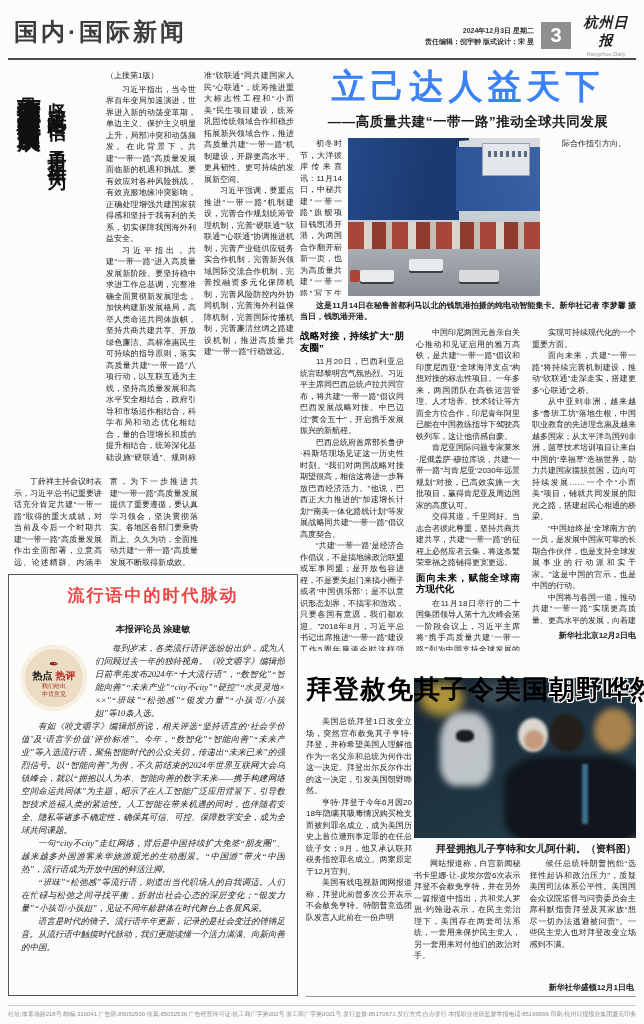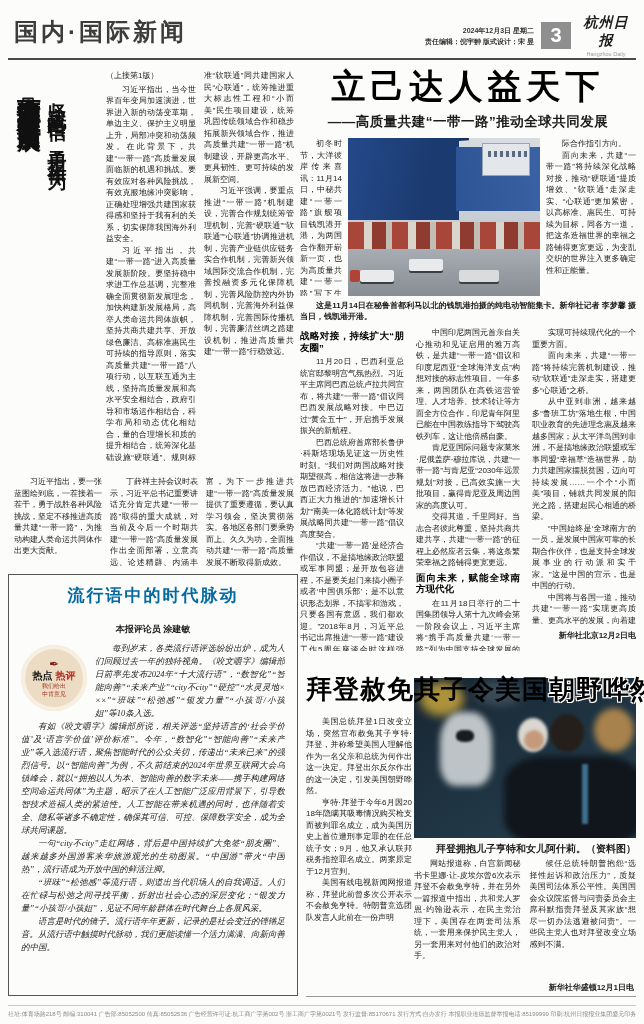--- a/index.html
+++ b/index.html
@@ -23,21 +23,21 @@
   .tl{position:absolute;left:14px;top:70px;width:280px;height:500px;}
   .tl-row1{display:flex;height:400px;}
   .vhead{display:flex;flex-direction:row;width:92px;padding-top:8px;}
   .vh-main{writing-mode:vertical-rl;font-size:24px;font-weight:900;letter-spacing:2px;line-height:30px;color:#111;}
   .vh-sub{writing-mode:vertical-rl;font-size:19px;font-weight:900;letter-spacing:4px;line-height:26px;margin-top:10px;color:#111;}
   .tl-cols{flex:1;column-count:2;column-gap:8px;column-fill:auto;height:400px;overflow:hidden;}
   .cont-note{font-size:8px;text-indent:0;font-weight:400;margin-bottom:2px;}
   .tl-bottom{margin-top:6px;column-count:3;column-gap:8px;column-fill:auto;height:92px;overflow:hidden;}
   
   .ma{position:absolute;left:300px;top:64px;width:336px;height:582px;}
-  .ma-h1{text-align:center;font-size:34px;font-weight:900;letter-spacing:5px;color:#000000;}
+  .ma-h1{text-align:center;font-size:34px;font-weight:900;letter-spacing:5px;color:#3b82f6;}
   .ma-h2{text-align:center;font-size:13.5px;font-weight:800;margin-top:3px;letter-spacing:0.5px;}
   .ma-photorow{display:flex;gap:6px;margin-top:7px;height:158px;}
   .ma-intro{width:42px;overflow:hidden;}
   .ma-rcol{flex:1;overflow:hidden;}
   .ma-caption{margin-top:4px;font-size:8px;font-weight:700;line-height:11px;text-align:justify;word-break:break-all;}
   .ma-caption .credit{float:right;font-weight:700;}
   .ma-cols{display:flex;gap:12px;margin-top:5px;height:324px;}
   .ma-col{flex:1;overflow:hidden;}
   .sec-h{font-size:9.5px;font-weight:800;text-indent:0;margin:3px 0 3px;letter-spacing:0px;color:#000;}
   .col3-body{height:300px;overflow:hidden;}
@@ -53,21 +53,21 @@
       background:repeating-linear-gradient(90deg,#a8463a 0 16px,#d9d4cc 16px 24px,#8f3b2f 24px 38px,#c2beb6 38px 44px);}
   .port .dock{position:absolute;left:0;bottom:0;width:100%;height:30%;background:linear-gradient(#a7adb3,#878d93);}
   .port .truck{position:absolute;bottom:9%;width:34px;height:12px;background:#e8eaec;border-radius:2px;box-shadow:0 2px 0 #3a3f44;}
   .port .truck.t1{left:6%;}
   .port .truck.t2{left:32%;bottom:16%;}
   .port .truck.t3{left:58%;width:40px;background:#d9dbdd;}
   .port .cab{position:absolute;bottom:9%;left:1%;width:10px;height:12px;background:#b04238;border-radius:2px;}
   
   .comm{position:absolute;left:8px;top:574px;width:290px;height:422px;border:1.2px solid #555;
         padding:9px 12px;box-sizing:border-box;background:#fcfcfa;}
-  .comm-title{text-align:center;font-size:17px;font-weight:900;letter-spacing:2px;color:#0369a1;text-indent:0;}
+  .comm-title{text-align:center;font-size:17px;font-weight:900;letter-spacing:2px;color:#ef4444;text-indent:0;}
   .comm-byline{text-align:center;font-size:9px;font-weight:700;margin-top:16px;text-indent:0;}
   .comm-body{margin-top:6px;font-family:"Liberation Serif",serif;font-style:italic;font-size:8.5px;
              line-height:13px;text-align:justify;word-break:break-all;height:352px;overflow:hidden;color:#222;}
   .stamp{float:left;width:66px;height:66px;border-radius:50%;background:#ecdcc4;margin:3px 8px 3px 0;
          display:flex;flex-direction:column;align-items:center;justify-content:center;font-style:normal;
          font-family:"Liberation Sans",sans-serif;box-shadow:inset 0 0 0 4px #f6efe2;}
   .stamp .nib{font-size:12px;color:#7a2015;line-height:12px;}
   .stamp .l1{font-size:10px;font-weight:900;color:#111;line-height:12px;}
   .stamp .l1 em{font-style:normal;color:#b52a1e;}
   .stamp .l2{font-size:6px;color:#a23a2a;line-height:8px;}
@@ -129,21 +129,20 @@
       <div class="tl-cols bt">
         <div class="cont-note">（上接第1版）</div>
         <div>
             <p>习近平指出，当今世界百年变局加速演进，世界进入新的动荡变革期，单边主义、保护主义明显上升，局部冲突和动荡频发。在此背景下，共建“一带一路”高质量发展面临新的机遇和挑战。要有效应对各种风险挑战，有效克服地缘冲突影响，正确处理增强共建国家获得感和坚持于我有利的关系，切实保障我国海外利益安全。</p>
             <p>习近平指出，共建“一带一路”进入高质量发展新阶段。要坚持稳中求进工作总基调，完整准确全面贯彻新发展理念，加快构建新发展格局，高举人类命运共同体旗帜，坚持共商共建共享、开放绿色廉洁、高标准惠民生可持续的指导原则，落实高质量共建“一带一路”八项行动，以互联互通为主线，坚持高质量发展和高水平安全相结合，政府引导和市场运作相结合，科学布局和动态优化相结合，量的合理增长和质的提升相结合，统筹深化基础设施“硬联通”、规则标准“软联通”同共建国家人民“心联通”，统筹推进重大标志性工程和“小而美”民生项目建设，统筹巩固传统领域合作和稳步拓展新兴领域合作，推进高质量共建“一带一路”机制建设，开辟更高水平、更具韧性、更可持续的发展新空间。</p>
             <p>习近平强调，要重点推进“一带一路”机制建设，完善合作规划统筹管理机制，完善“硬联通”“软联通”“心联通”协调推进机制，完善产业链供应链务实合作机制，完善新兴领域国际交流合作机制，完善投融资多元化保障机制，完善风险防控内外协同机制，完善海外利益保障机制，完善国际传播机制，完善廉洁丝绸之路建设机制，推进高质量共建“一带一路”行稳致远。</p>
           </div>
       </div>
     </div>
     <div class="tl-bottom bt">
-        <p>习近平指出，要一张蓝图绘到底，一茬接着一茬干，勇于战胜各种风险挑战，坚定不移推进高质量共建“一带一路”，为推动构建人类命运共同体作出更大贡献。</p>
         <p>丁薛祥主持会议时表示，习近平总书记重要讲话充分肯定共建“一带一路”取得的重大成就，对当前及今后一个时期共建“一带一路”高质量发展作出全面部署，立意高远、论述精辟、内涵丰富，为下一步推进共建“一带一路”高质量发展提供了重要遵循，要认真学习领会，坚决贯彻落实。各地区各部门要乘势而上、久久为功，全面推动共建“一带一路”高质量发展不断取得新成效。</p>
       </div>
   </div>
 
   <div class="ma">
     <div class="ma-h1">立己达人益天下</div>
     <div class="ma-h2">——高质量共建“一带一路”推动全球共同发展</div>
     <div class="ma-photorow">
       <div class="ma-intro bt">
           <p>初冬时节，大洋彼岸传来喜讯：11月14日，中秘共建“一带一路”旗舰项目钱凯港开港，为两国合作翻开崭新一页，也为高质量共建“一带一路”写下生动注脚，为深化国</p>
@@ -156,21 +155,20 @@
         <div class="bridge-win"></div>
         <div class="containers"></div>
         <div class="dock"></div>
         <div class="truck t1"></div>
         <div class="truck t2"></div>
         <div class="truck t3"></div>
         <div class="cab"></div>
       </div>
       <div class="ma-rcol bt">
           <p>际合作指引方向。</p>
-          <p>面向未来，共建“一带一路”将持续深化战略对接，推动“硬联通”提质增效、“软联通”走深走实、“心联通”更加紧密，以高标准、惠民生、可持续为目标，同各方一道，把这条造福世界的幸福之路铺得更宽更远，为变乱交织的世界注入更多确定性和正能量。</p>
         </div>
     </div>
     <div class="ma-caption">
       <span class="credit">新华社记者 李梦馨 摄</span>
       <p><span>这是11月14日在秘鲁首都利马以北的钱凯港拍摄的纯电动智能集卡。当日，钱凯港开港。</span></p>
     </div>
     <div class="ma-cols">
       <div class="ma-col bt">
         <p class="sec-h">战略对接，持续扩大“朋友圈”</p>
         <div>
@@ -187,21 +185,21 @@
           </div>
         <p class="sec-h">面向未来，赋能全球南方现代化</p>
         <div>
             <p>在11月18日举行的二十国集团领导人第十九次峰会第一阶段会议上，习近平主席将“携手高质量共建‘一带一路’”列为中国支持全球发展的八项行动之首。</p>
           </div>
       </div>
       <div class="ma-col bt">
         <div class="col3-body">
             <p>实现可持续现代化的一个重要方面。</p>
             <p>面向未来，共建“一带一路”将持续完善机制建设，推动“软联通”走深走实，搭建更多“心联通”之桥。</p>
-            <p>从中亚到非洲，越来越多“鲁班工坊”落地生根，中国职业教育的先进理念惠及越来越多国家；从太平洋岛国到非洲，不是搞地缘政治联盟或军事同盟“幸福草”造福世界，助力共建国家摆脱贫困，迈向可持续发展……一个个“小而美”项目，铺就共同发展的阳光之路，搭建起民心相通的桥梁。</p>
+            <p>从中亚到非洲，越来越多“鲁班工坊”落地生根，中国职业教育的先进理念惠及越来越多国家；从太平洋岛国到非洲，菌草技术培训项目让来自中国的“幸福草”造福世界，助力共建国家摆脱贫困，迈向可持续发展……一个个“小而美”项目，铺就共同发展的阳光之路，搭建起民心相通的桥梁。</p>
             <p>“中国始终是‘全球南方’的一员，是发展中国家可靠的长期合作伙伴，也是支持全球发展事业的行动派和实干家。”这是中国的宣示，也是中国的行动。</p>
             <p>中国将与各国一道，推动共建“一带一路”实现更高质量、更高水平的发展，向着建设和平发展、互利合作、共同繁荣的世界现代化目标前进，为构建人类命运共同体作出新的更大贡献。</p>
           </div>
         <div class="dateline">新华社北京12月2日电</div>
       </div>
     </div>
   </div>
 
   <div class="comm">
     <p class="comm-title">流行语中的时代脉动</p>

